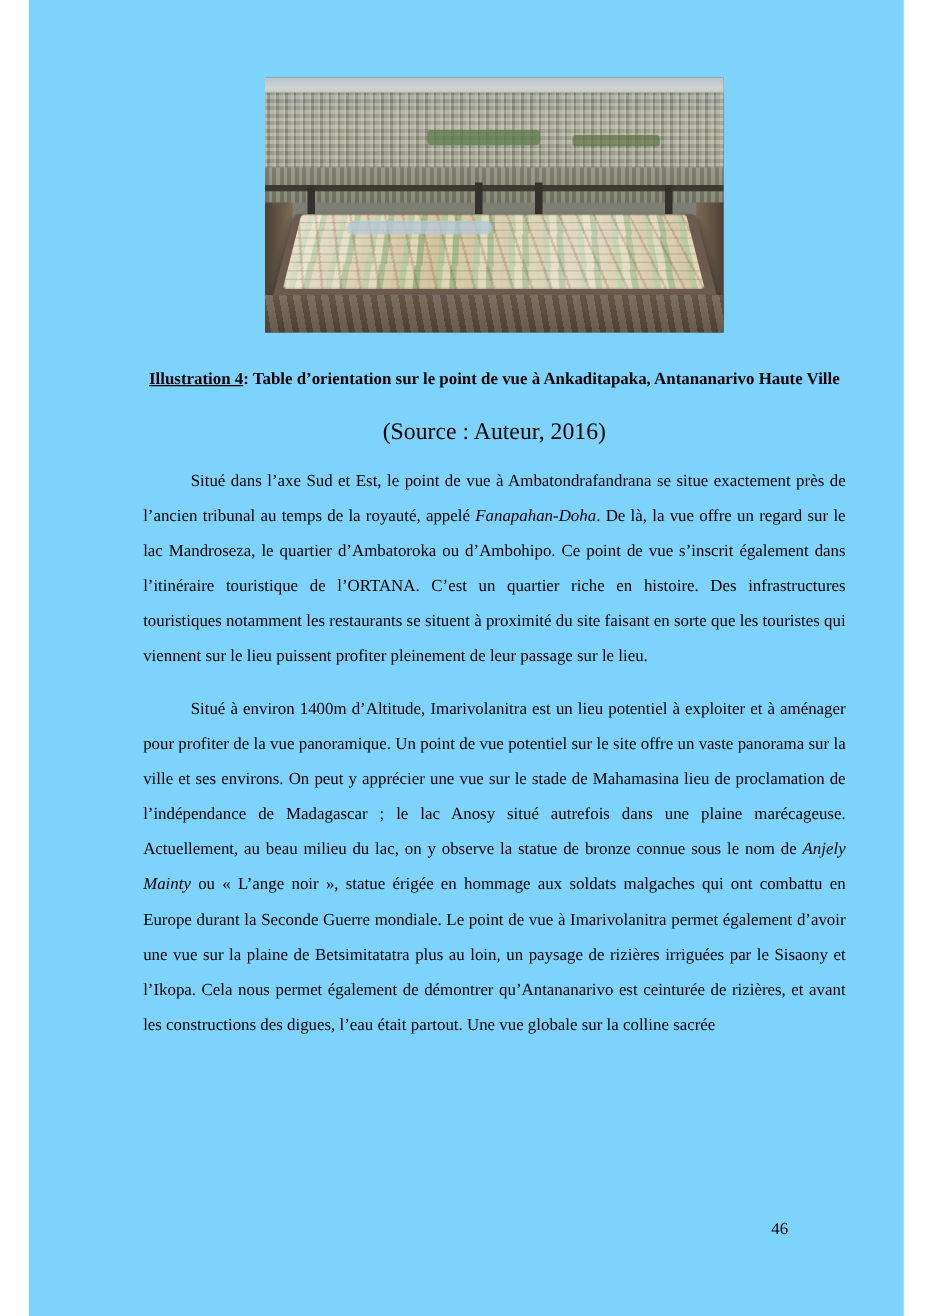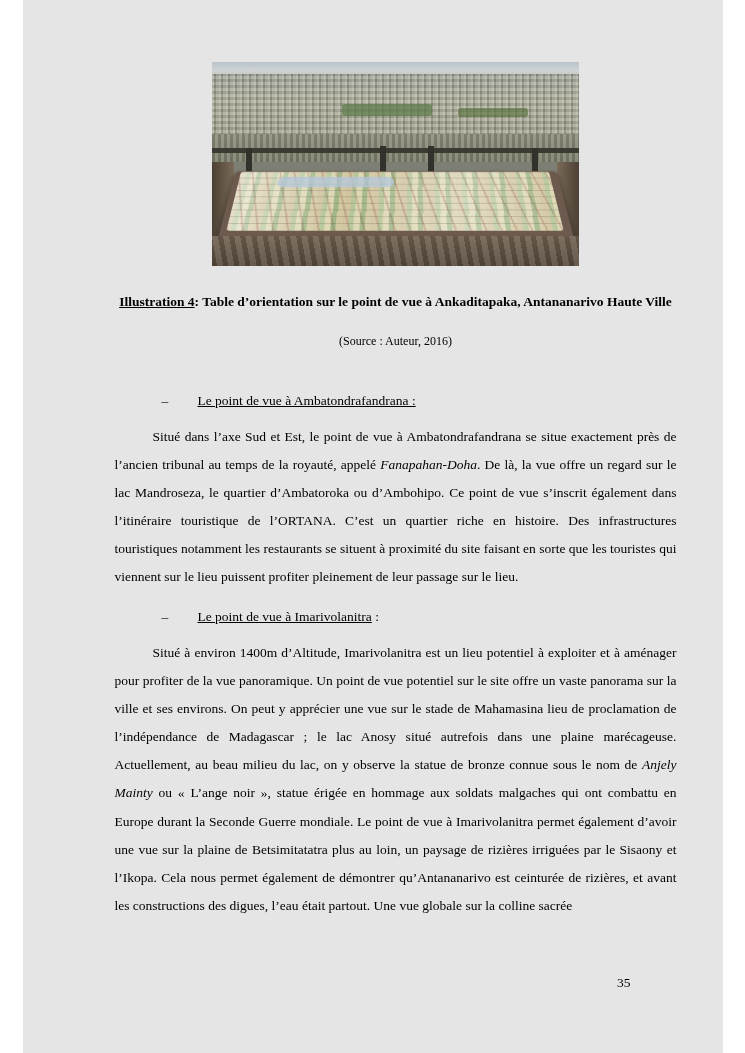--- a/index.html
+++ b/index.html
@@ -9,21 +9,21 @@
   }
   body {
     font-family: "Liberation Serif", serif;
     color: #000000;
   }
   .page {
     position: relative;
     width: 700px;
     height: 1053px;
     margin: 0 auto;
-    background: #e5e5e5;
+    background: #7dd3fc;
     overflow: hidden;
   }
   .content {
     position: absolute;
     left: 92px;
     top: 0;
     width: 562px;
   }
   .figure {
     margin-top: 62px;
@@ -153,21 +153,21 @@
     font-size: 13.5px;
     font-weight: bold;
     line-height: 1.45;
   }
   .caption .lead {
     text-decoration: underline;
   }
   .source {
     margin-top: 22px;
     text-align: center;
-    font-size: 12px;
+    font-size: 19px;
   }
   .bullet-line {
     margin-top: 44px;
     font-size: 13.5px;
     padding-left: 47px;
     text-indent: 0;
   }
   .bullet-line .dash {
     display: inline-block;
     width: 36px;
@@ -222,24 +222,22 @@
           <div class="ph-table-blue"></div>
         </div>
         <div class="ph-foreground"></div>
       </div>
 
       <div class="caption"><span class="lead">Illustration 4</span><span>: Table d’orientation sur le point de vue à Ankaditapaka, Antananarivo Haute Ville</span></div>
 
       <div class="source">(Source : Auteur, 2016)</div>
     </div>
 
-    <div class="bullet-line"><span class="dash">–</span><span class="u">Le point de vue à Ambatondrafandrana :</span></div>
 
     <p class="body"><span>Situé dans l’axe Sud et Est, le point de vue à Ambatondrafandrana se situe exactement près de l’ancien tribunal au temps de la royauté, appelé </span><i>Fanapahan-Doha</i><span>. De là, la vue offre un regard sur le lac Mandroseza, le quartier d’Ambatoroka ou d’Ambohipo.  Ce point de vue s’inscrit également dans l’itinéraire touristique de l’ORTANA. C’est un quartier riche en histoire. Des infrastructures touristiques notamment les restaurants se situent à proximité du site faisant en sorte que les touristes qui viennent sur le lieu puissent profiter pleinement de leur passage sur le lieu.</span></p>
 
-    <div class="bullet-line second"><span class="dash">–</span><span class="u">Le point de vue à Imarivolanitra</span><span> :</span></div>
 
     <p class="body tight"><span>Situé à environ 1400m d’Altitude, Imarivolanitra est un lieu potentiel à exploiter et à aménager pour profiter de la vue panoramique. Un point de vue potentiel sur le site offre un vaste panorama sur la ville et ses environs. On peut y apprécier une vue sur le stade de Mahamasina lieu de proclamation de l’indépendance de Madagascar ; le lac Anosy situé autrefois dans une plaine marécageuse. Actuellement, au beau milieu du lac, on y observe la statue de bronze connue sous le nom de </span><i>Anjely Mainty</i><span> ou « L’ange noir », statue érigée en hommage aux soldats malgaches qui ont combattu en Europe durant la Seconde Guerre mondiale. Le point de vue à Imarivolanitra permet également d’avoir une vue sur la plaine de Betsimitatatra plus au loin, un paysage de rizières irriguées par le Sisaony et l’Ikopa. Cela nous permet également de démontrer qu’Antananarivo est ceinturée de rizières, et avant les constructions des digues, l’eau était partout. Une vue globale sur la colline sacrée</span></p>
 
   </div>
 
-  <div class="page-number">35</div>
+  <div class="page-number">46</div>
 </div>
 
 </body></html>

